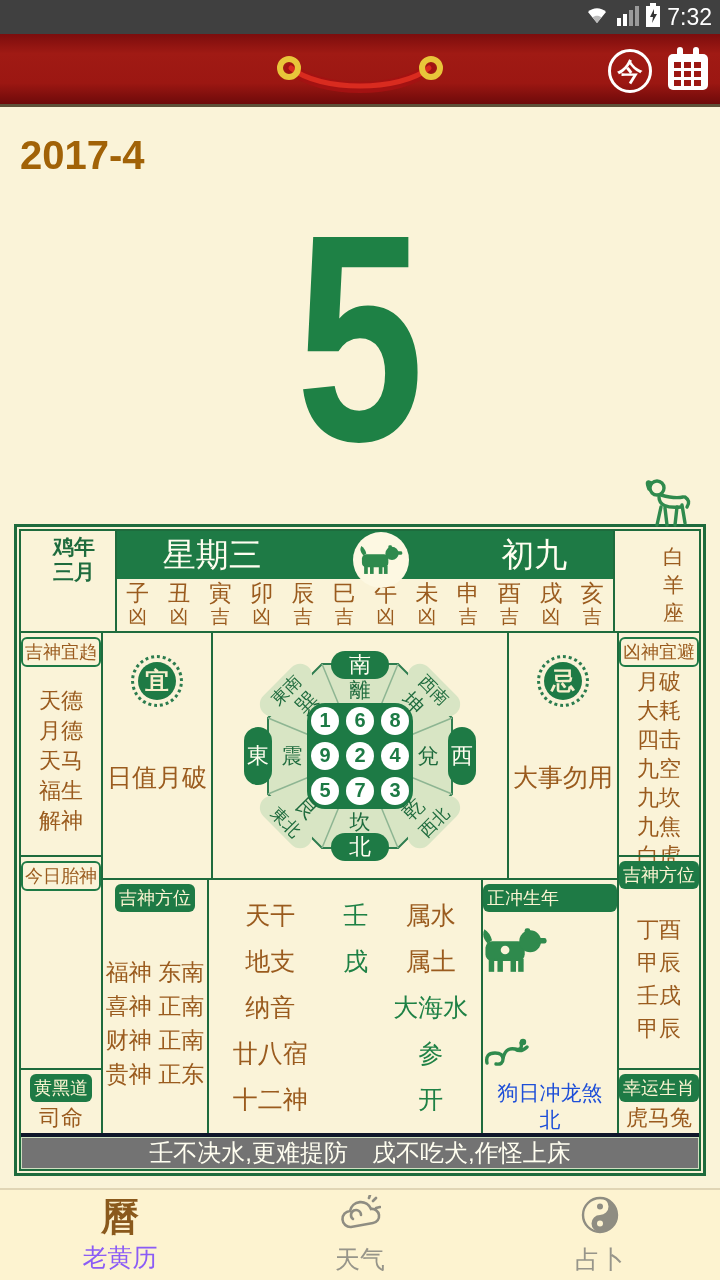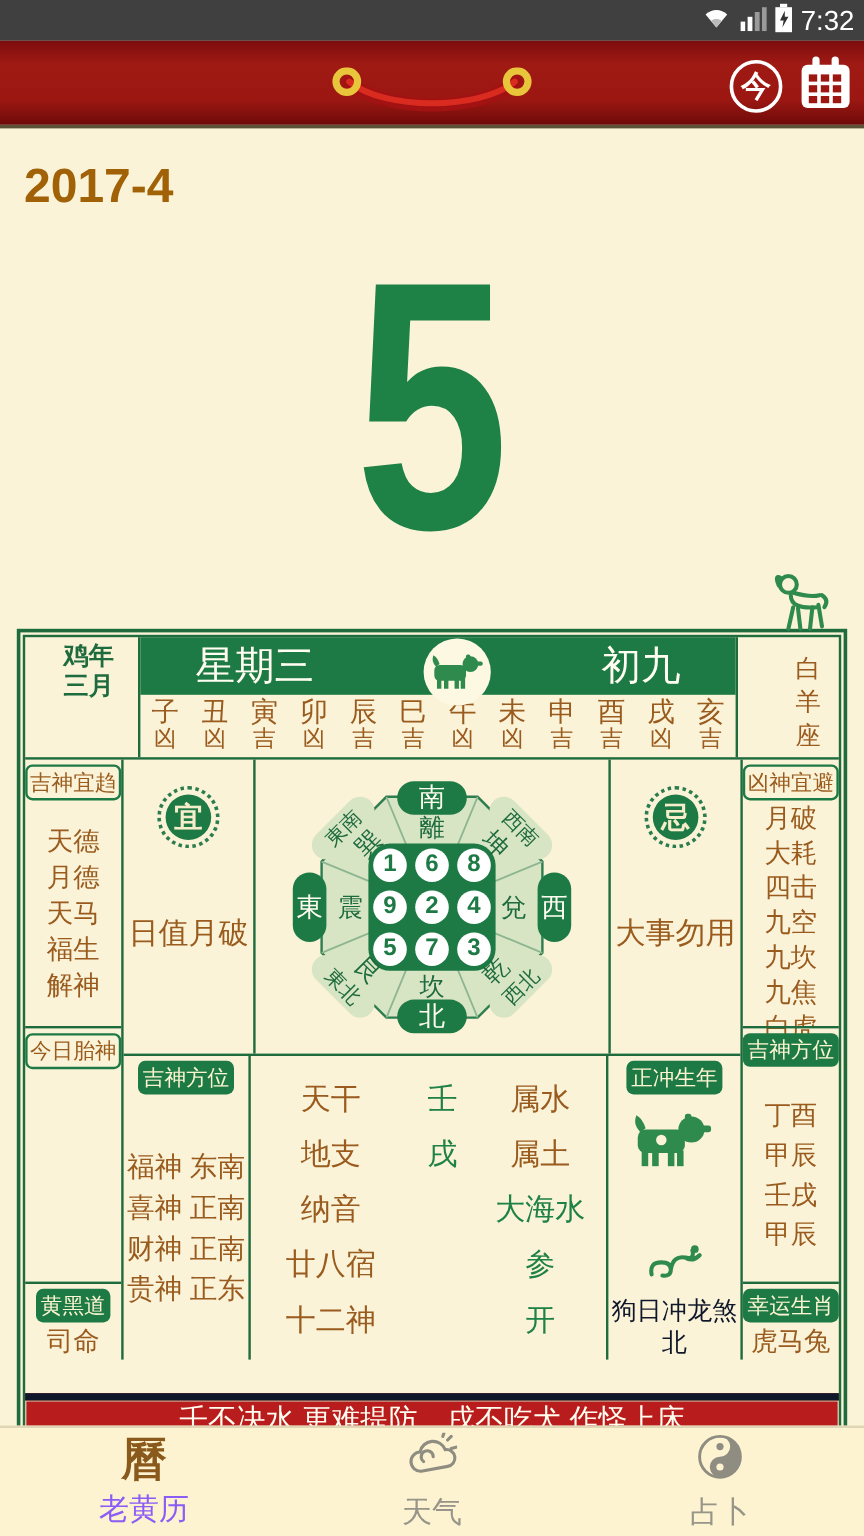--- a/index.html
+++ b/index.html
@@ -76,25 +76,25 @@
   
   .center-bottom{flex:1;display:flex;}
   .dirs-cell{width:106px;border-right:2px solid #1e6b3d;display:flex;flex-direction:column;align-items:center;padding-top:4px;box-sizing:border-box;}
   .dirs-list{flex:1;display:flex;align-items:center;justify-content:center;color:#9a5b1e;font-size:23px;line-height:34px;text-align:center;}
   .ganzhi-cell{flex:1;padding-top:12px;min-width:0;}
   .gz-row{display:flex;height:46px;align-items:center;font-size:25px;}
   .gz-label{width:45%;text-align:center;color:#9a5b1e;}
   .gz-value{width:18%;text-align:center;color:#1e8145;}
   .gz-attr{width:37%;text-align:center;color:#9a5b1e;}
   .gz-attr.green{color:#1e8145;}
-  .clash-cell{width:112px;border-left:2px solid #1e6b3d;display:flex;flex-direction:column;align-items:center;padding-top:4px;box-sizing:border-box;}
-  .clash-text{color:#0f172a;font-size:21px;line-height:27px;text-align:center;margin-top:4px;}
+  .clash-cell{width:136px;border-left:2px solid #1e6b3d;display:flex;flex-direction:column;padding-top:4px;box-sizing:border-box;}
+  .clash-text{color:#1d4ed8;font-size:21px;line-height:27px;text-align:center;margin-top:4px;}
   .spacer{flex:1;}
   
-  .saying-bar{height:32px;background:#b91c1c;box-shadow:inset 0 0 0 1px #cfe0c0;display:flex;align-items:center;justify-content:center;color:#fffef0;font-size:24px;border-top:6px solid #0f172a;margin-top:28px;}
+  .saying-bar{height:32px;background:#737373;box-shadow:inset 0 0 0 1px #cfe0c0;display:flex;align-items:center;justify-content:center;color:#fffef0;font-size:24px;border-top:4px solid #0f172a;}
   
   .nav{position:absolute;left:0;bottom:0;width:720px;height:90px;background:#fdf3d0;border-top:2px solid #e0d5b5;display:flex;}
   .nav-item{flex:1;display:flex;flex-direction:column;align-items:center;justify-content:center;gap:4px;}
   .nav-label{font-size:25px;color:#97958a;}
   .nav-item.active .nav-label{color:#8b5cf6;}
   .almanac-glyph{font-size:38px;line-height:40px;color:#8a591c;font-weight:bold;}
 </style>
 </head>
 <body>
 

